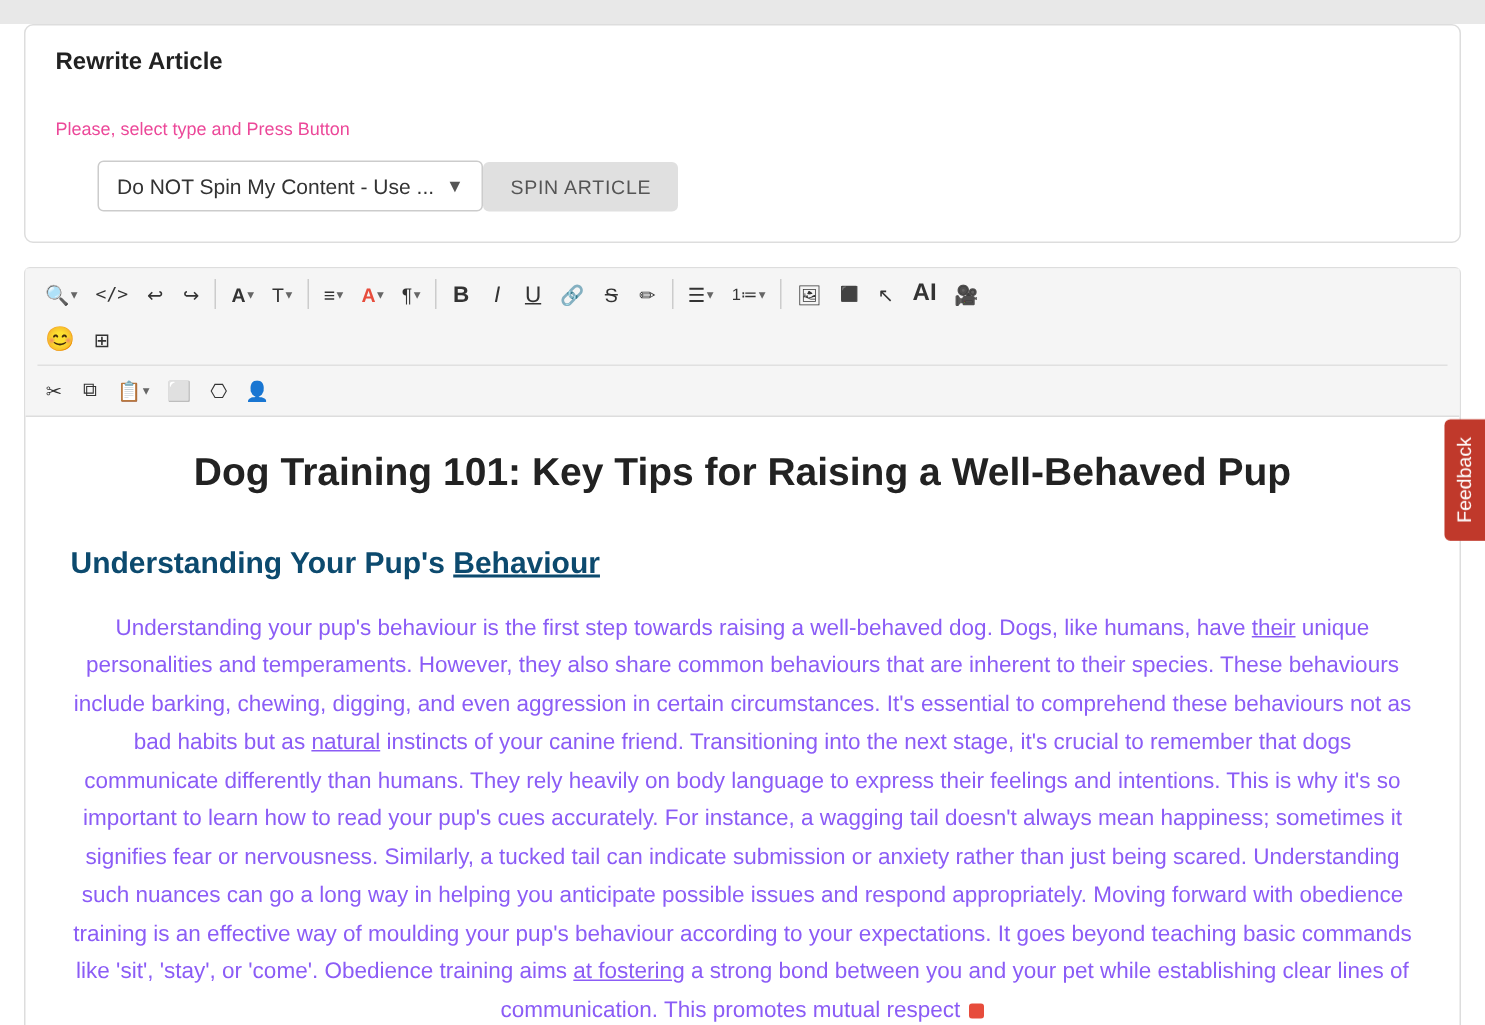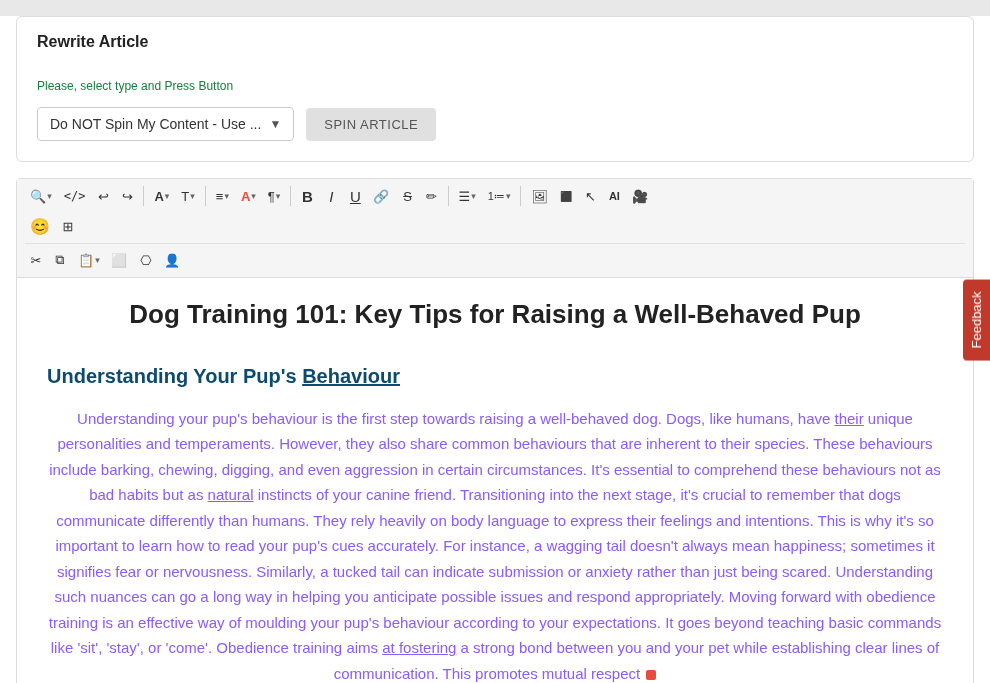--- a/index.html
+++ b/index.html
@@ -29,29 +29,30 @@
 
     .rewrite-title {
       font-size: 16px;
       font-weight: bold;
       color: #222;
       margin-bottom: 16px;
     }
 
     .rewrite-subtitle {
       font-size: 12px;
-      color: #15803d;
+      color: #ec4899;
       margin-bottom: 14px;
       margin-top: 28px;
     }
 
     .rewrite-controls {
       display: flex;
       align-items: center;
-      gap: 12px;
+      gap: 0;
+      margin-left: 28px;
     }
 
     .spin-select {
       display: flex;
       align-items: center;
       border: 1px solid #ccc;
       border-radius: 4px;
       background: #fff;
       padding: 8px 12px;
       min-width: 240px;
@@ -289,21 +290,21 @@
         <button class="tb-btn">
             <span>🖼</span>
           </button>
         <button class="tb-btn">
             <span style="font-size:10px">⬛</span>
           </button>
         <button class="tb-btn">
             <span>↖</span>
           </button>
         <button class="tb-btn">
-            <span style="font-size:11px;font-weight:bold">AI</span>
+            <span style="font-size:16px;font-weight:bold">AI</span>
           </button>
         <button class="tb-btn">
             <span>🎥</span>
           </button>
       </div>
 
       <div class="toolbar-row" style="padding-top:2px;">
         <button class="tb-btn">
             <span style="font-size:16px">😊</span>
           </button>

